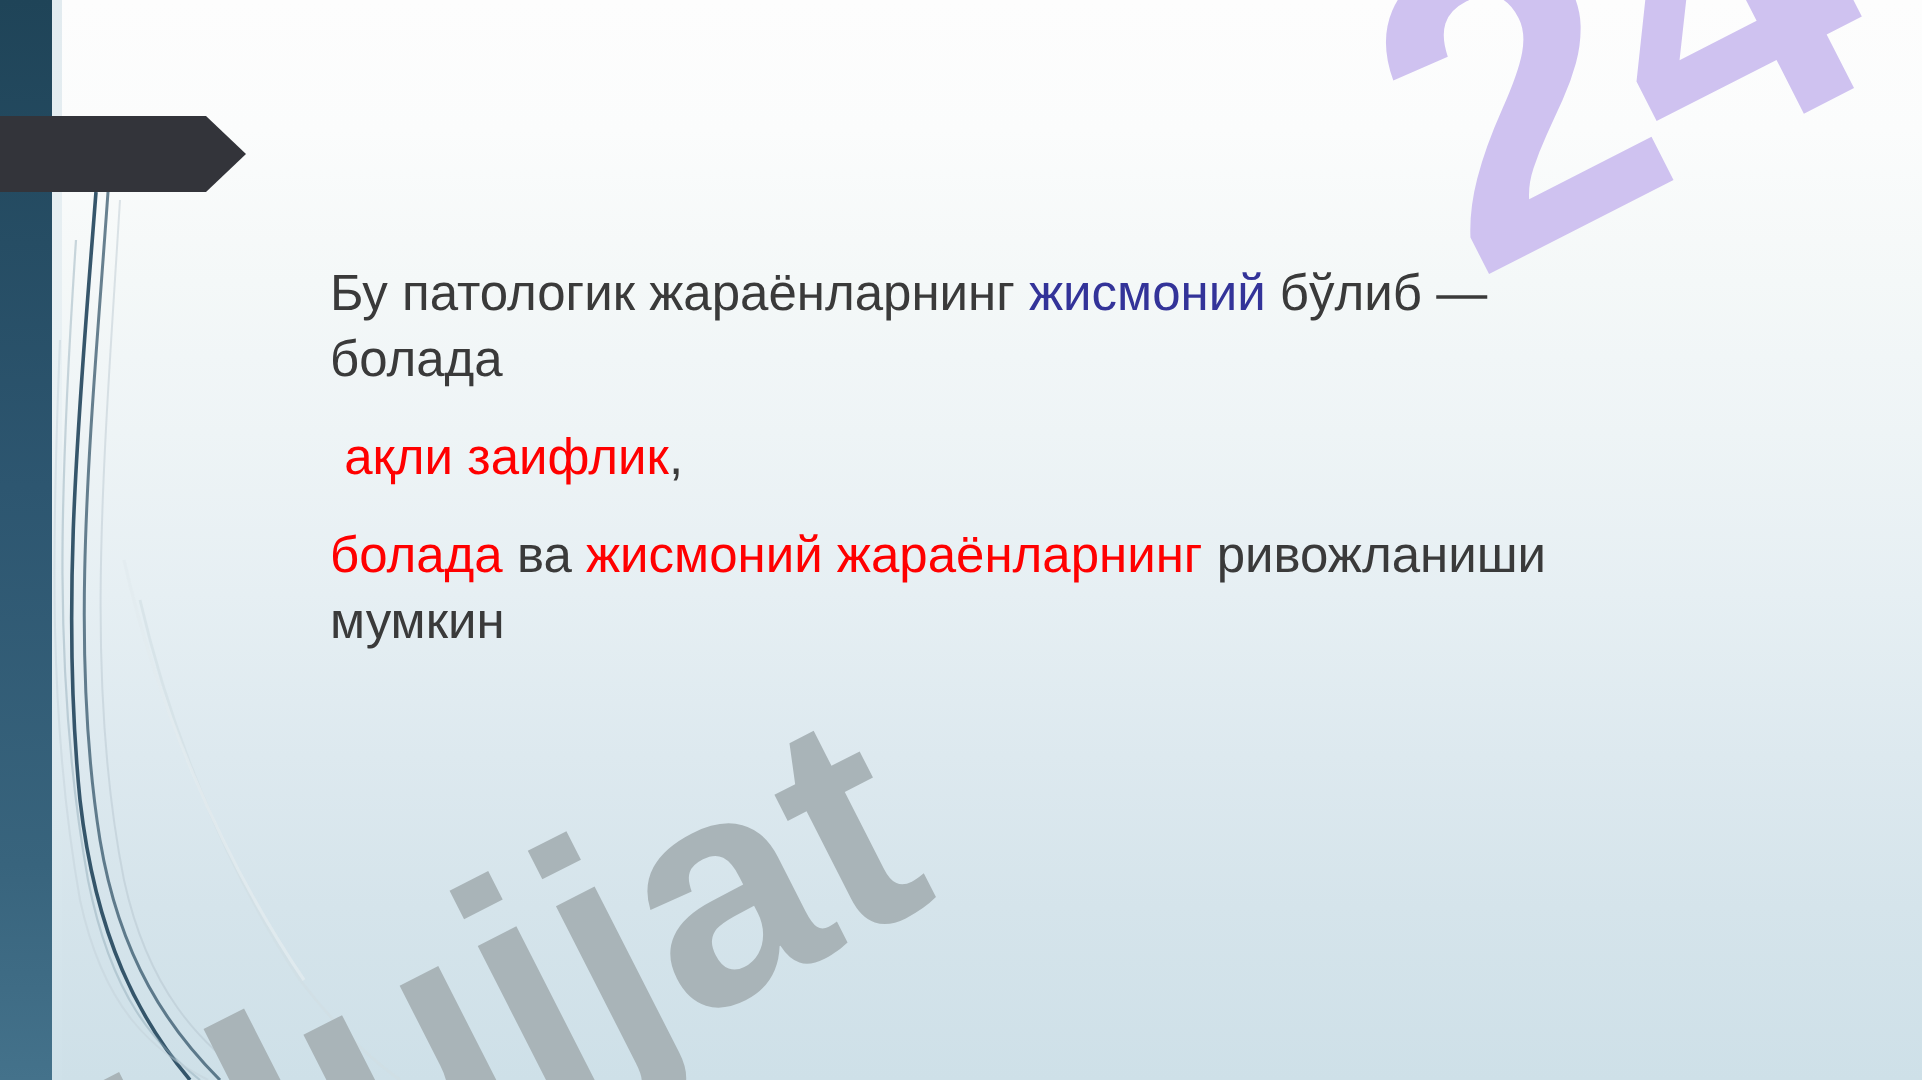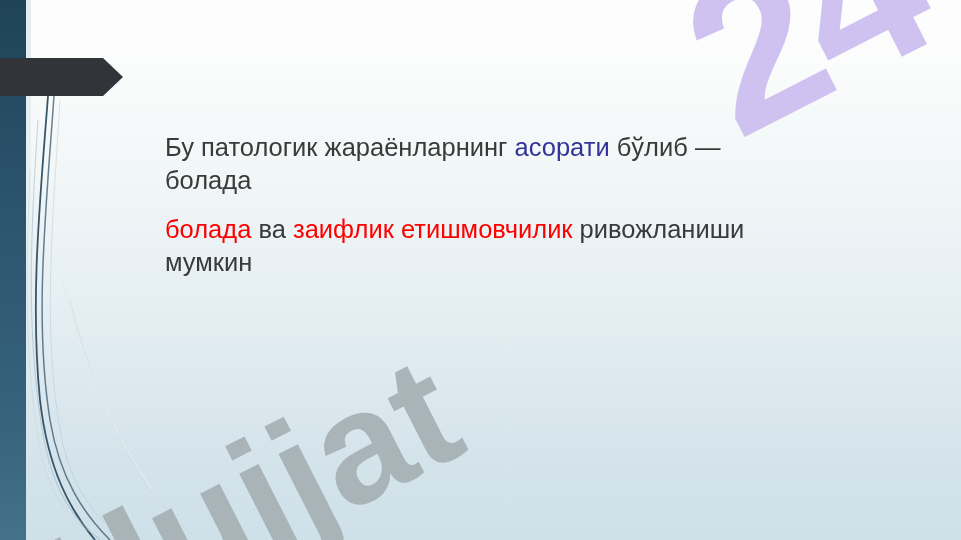--- a/index.html
+++ b/index.html
@@ -136,20 +136,21 @@
   <div class="wm-24">24</div>
 
   <div class="wm-hujjat">Hujjat</div>
 
   <svg class="arrow-banner" width="123" height="38" viewBox="0 0 123 38" xmlns="http://www.w3.org/2000/svg">
     <polygon points="0,0 103,0 123,19 103,38 0,38" fill="#33343a"></polygon>
   </svg>
 
   <div class="text-body">
 
-    <p class="line para-1"><span class="c-dark">Бу патологик жараёнларнинг </span><span class="c-blue">асорати</span><span class="c-dark"> бўлиб — болада</span></p>
+    <p class="line para-1"><span class="c-dark">Бу патологик жараёнларнинг </span><span class="c-blue">жисмоний</span><span class="c-dark"> бўлиб — болада</span></p>
 
+    <p class="line para-2"><span class="c-red"> ақли заифлик</span><span class="c-dark">,</span></p>
 
-    <p class="line para-3"><span class="c-red">болада</span><span class="c-dark"> ва </span><span class="c-red">заифлик етишмовчилик</span><span class="c-dark"> ривожланиши мумкин</span></p>
+    <p class="line para-3"><span class="c-red">болада</span><span class="c-dark"> ва </span><span class="c-red">жисмоний жараёнларнинг</span><span class="c-dark"> ривожланиши мумкин</span></p>
 
   </div>
 
 </div>
 
 </body></html>

